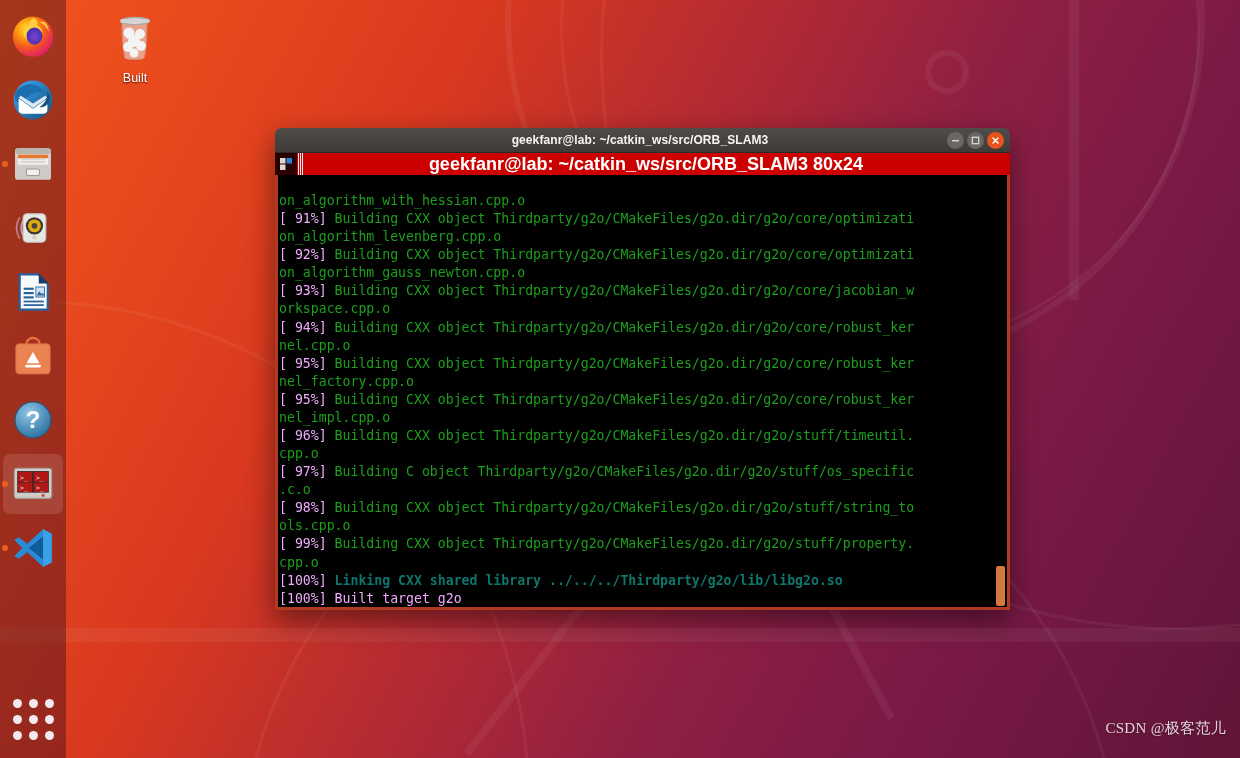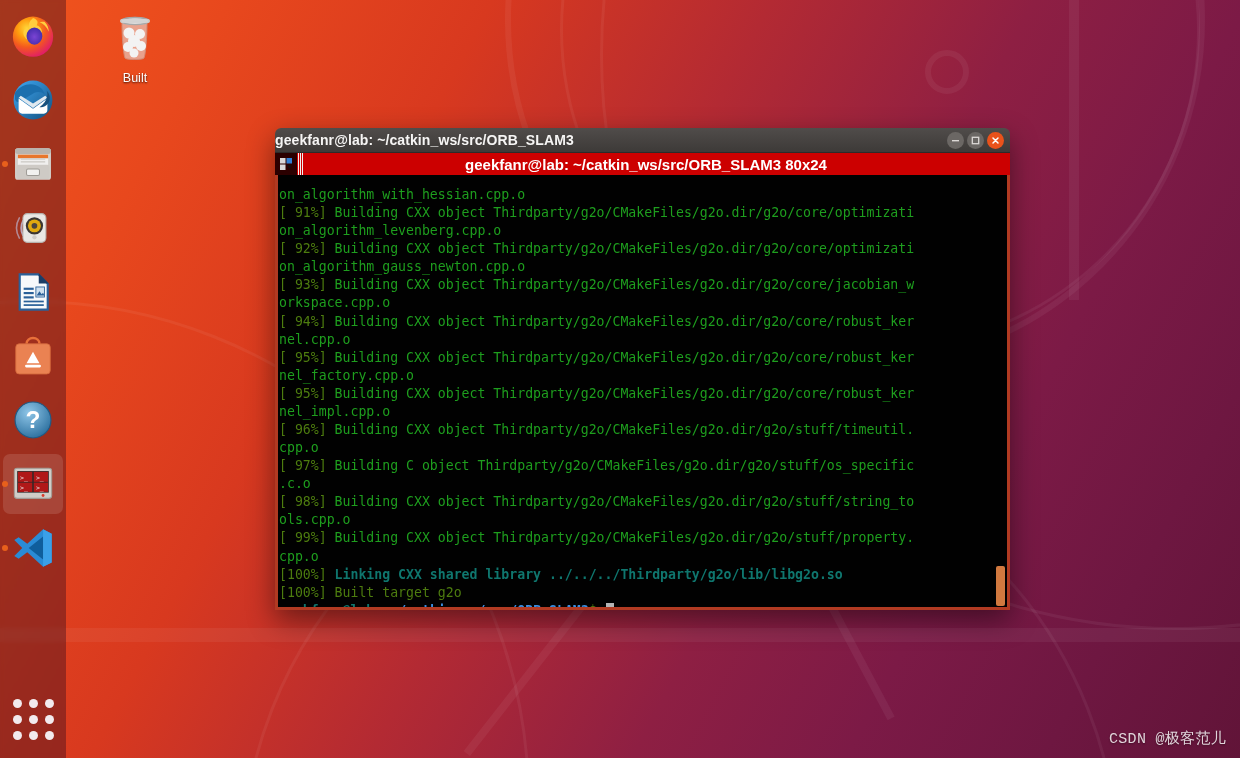--- a/index.html
+++ b/index.html
@@ -144,25 +144,26 @@
     height: 25px;
     background: linear-gradient(180deg,#504c4a 0%, #3d3a38 100%);
     border-radius: 6px 6px 0 0;
     display: flex;
     align-items: center;
     position: relative;
     border-bottom: 1px solid #2c2a29;
   }
   #window-title {
     flex: 1;
-    text-align: left;
+    text-align: center;
     color: #f6f5f4;
-    font-size: 14px;
+    font-size: 12px;
     font-weight: bold;
     letter-spacing: 0.1px;
+    padding-left: 58px;
     font-family: "Liberation Sans", sans-serif;
     white-space: nowrap;
     overflow: hidden;
   }
   .wbtns { display: flex; gap: 3px; padding-right: 6px; }
   .wbtn {
     width: 17px; height: 17px;
     border-radius: 50%;
     display: flex; align-items: center; justify-content: center;
     font-size: 11px;
@@ -200,21 +201,21 @@
         #cc0000 2px, #cc0000 3px,
         #f0f0f0 3px, #f0f0f0 4px,
         #cc0000 4px, #cc0000 5px,
         #f0f0f0 5px, #f0f0f0 6px,
         #cc0000 6px);
   }
   #tab-label {
     flex: 1;
     display: flex; align-items: center; justify-content: center;
     color: #ffffff;
-    font-size: 15px;
+    font-size: 18px;
     font-weight: bold;
     font-family: "Liberation Sans", sans-serif;
     white-space: nowrap;
     padding-right: 22px;
     cursor: pointer;
   }
 
   #term-body {
     position: relative;
     height: 435px;
@@ -222,30 +223,30 @@
     border-left: 3px solid #b13a22;
     border-right: 3px solid #b13a22;
     border-bottom: 3px solid #b13a22;
     overflow: hidden;
   }
 
   #term-screen {
     position: absolute;
     left: 0; top: 0;
     width: 100%;
-    padding: 11px 0 0 0;
+    padding: 17px 0 0 0;
     font-family: "DejaVu Sans Mono", "Liberation Mono", monospace;
     font-size: 13.2px;
     line-height: 18.08px;
     white-space: pre;
     letter-spacing: 0px;
   }
   .tl { display: block; height: 18.08px; padding-left: 1px; }
 
-  .c-white  { color: #4d7c0f; }
+  .c-white  { color: #f0abfc; }
   .c-green  { color: #1e9e1e; }
   .c-bgreen { color: #0f766e; font-weight: bold; }
   .c-blue   { color: #3b8ee0; font-weight: bold; margin-left: 8px; }
   .cursor {
     display: inline-block;
     width: 8px; height: 15px;
     background: #b4b4b4;
     vertical-align: -3px;
     margin-left: 1px;
   }
@@ -264,24 +265,24 @@
     bottom: 1px;
     width: 9px;
     height: 40px;
     border-radius: 2px;
     background: #d1793f;
   }
 
   
   #watermark {
     position: absolute;
-    right: 14px; bottom: 10px;
+    right: 14px; bottom: 20px;
     color: rgba(255,255,255,0.82);
     font-size: 15px;
-    font-family: Liberation Mono, monospace;
+    font-family: Liberation Serif, serif;
     letter-spacing: 0.3px;
     z-index: 30;
     text-shadow: 0 1px 2px rgba(0,0,0,0.35);
   }
 </style>
 </head>
 <body>
 
 <div id="desktop">
 

